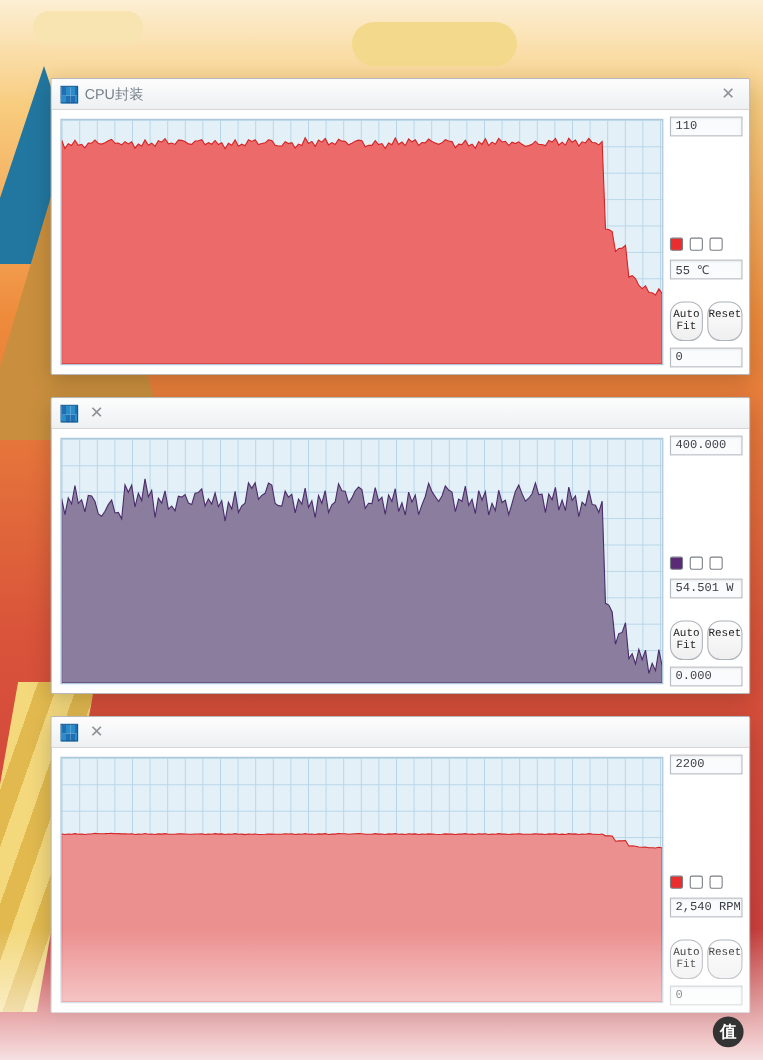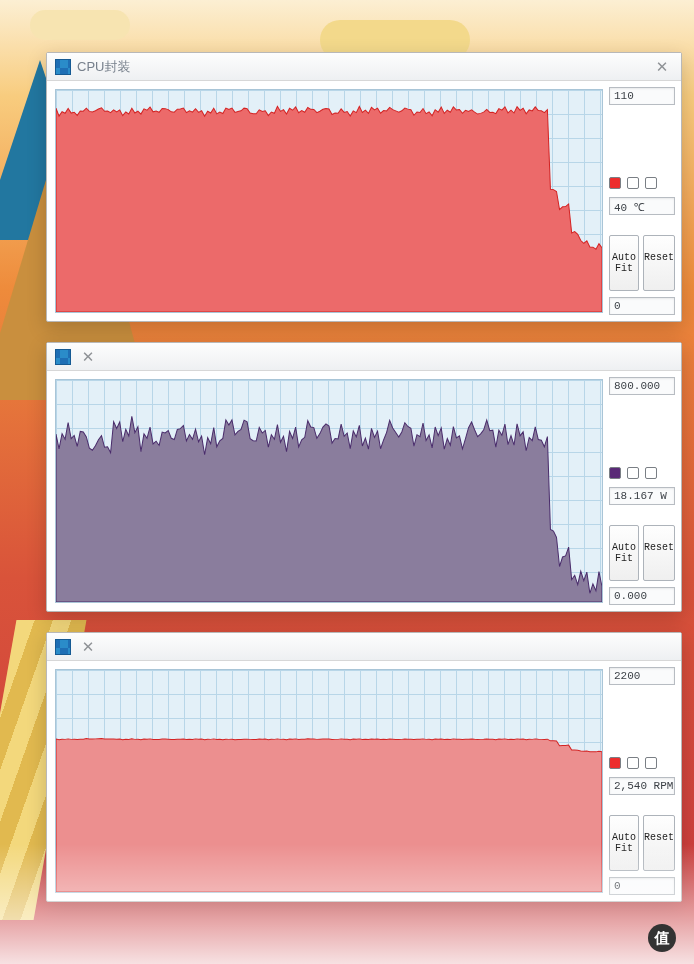--- a/index.html
+++ b/index.html
@@ -23,21 +23,21 @@
   .fade { position:absolute; left:0; right:0; bottom:0; height:120px; background:linear-gradient(180deg, rgba(255,255,255,0) 0%, rgba(255,255,255,0.85) 100%);}
   
   .footer { position:absolute; right:18px; bottom:12px; display:flex; align-items:center; gap:8px; color:#222; font-weight:bold; font-size:20px; }
   .footer .badge { width:28px; height:28px; border-radius:50%; background:#333; color:#fff; display:flex; align-items:center; justify-content:center; font-size:15px;}
   
   .windows { position:absolute; left:46px; top:52px; width:636px; }
   .win {
     background:#fff; border:1px solid #b8b8b8; border-radius:2px;
     box-shadow:0 6px 20px rgba(0,0,0,0.18);
     margin-bottom:20px;
-    display:flex; flex-direction:column;
+    display:flex; flex-direction:column;margin-top:19px;
   }
   .titlebar {
     height:28px; display:flex; align-items:center; padding:0 8px;
     background:linear-gradient(#fdfdfd,#eef0f2); border-bottom:1px solid #d7d7d7;
     color:#77808c; font-size:13px;
   }
   .titlebar .appicon {
     width:16px; height:16px; margin-right:6px; display:inline-block;
     background:
       linear-gradient(90deg,#1f6fb5 50%, #2a8cc9 50%) 0 0/8px 8px no-repeat,
@@ -74,21 +74,21 @@
     white-space:nowrap; overflow:hidden;
   }
   .spacer { flex:1; }
   .swatches { display:flex; gap:6px; padding:2px 0; }
   .sw { width:12px; height:12px; border:1px solid #7a7f85; background:#fff; border-radius:2px;}
   .sw.filled-red { background:#ec2d2d; }
   .sw.filled-purple { background:#5a2a77; }
   .btnrow { display:flex; gap:4px; }
   .btn {
     flex:1; border:1px solid #adb3ba; background:linear-gradient(#fefefe,#efefef);
-    font-size:10px; padding:16px 0; text-align:center; border-radius:2px; cursor:pointer;
+    font-size:10px; padding:6px 0; text-align:center; border-radius:12px; cursor:pointer;
     color:#222;
   }
 </style>
 </head>
 <body>
 
 <div class="bg-shape cloud1"></div>
 <div class="bg-shape cloud2"></div>
 <div class="bg-shape tri1"></div>
 <div class="bg-shape tri2"></div>
@@ -108,21 +108,21 @@
         </svg>
       </div>
       <div class="sidepanel">
         <div class="valbox">110</div>
         <div class="spacer"></div>
         <div class="swatches">
           <span class="sw filled-red"></span>
           <span class="sw"></span>
           <span class="sw"></span>
         </div>
-        <div class="valbox">40 ℃</div>
+        <div class="valbox">55 ℃</div>
         <div style="height:8px"></div>
         <div class="btnrow">
           <div class="btn">Auto Fit</div>
           <div class="btn">Reset</div>
         </div>
         <div class="valbox">0</div>
       </div>
     </div>
   </div>
     <div class="win">
@@ -130,28 +130,28 @@
       <span class="appicon"></span>
       <span class="closebtn">✕</span>
     </div>
     <div class="content">
       <div class="chartarea">
         <svg viewBox="0 0 540 224" preserveAspectRatio="none">
           <path d="M 0 224 L 0.0 54.6 L 3.0 69.4 L 6.0 54.1 L 9.0 59.7 L 12.0 42.9 L 15.0 59.2 L 18.0 56.0 L 21.0 66.9 L 24.0 51.9 L 27.0 52.4 L 30.0 57.5 L 33.0 68.8 L 36.0 70.9 L 39.0 66.3 L 42.0 60.3 L 45.0 56.1 L 48.0 67.9 L 51.0 67.4 L 54.0 73.3 L 57.0 42.1 L 60.0 49.0 L 63.0 42.4 L 66.0 62.3 L 69.0 49.8 L 72.0 56.5 L 75.0 36.6 L 78.0 53.1 L 81.0 47.1 L 84.0 72.3 L 87.0 54.3 L 90.0 58.9 L 93.0 47.6 L 96.0 64.5 L 99.0 61.7 L 102.0 66.0 L 105.0 52.6 L 108.0 53.4 L 111.0 51.1 L 114.0 58.8 L 117.0 60.1 L 120.0 49.9 L 123.0 49.1 L 126.0 45.9 L 129.0 61.5 L 132.0 55.1 L 135.0 59.8 L 138.0 49.6 L 141.0 62.3 L 144.0 56.6 L 147.0 75.4 L 150.0 58.2 L 153.0 64.3 L 156.0 48.0 L 159.0 67.4 L 162.0 61.4 L 165.0 58.9 L 168.0 40.3 L 171.0 45.4 L 174.0 40.3 L 177.0 55.4 L 180.0 51.8 L 183.0 49.9 L 186.0 40.5 L 189.0 42.3 L 192.0 59.2 L 195.0 61.2 L 198.0 61.6 L 201.0 47.9 L 204.0 53.5 L 207.0 50.9 L 210.0 67.8 L 213.0 55.2 L 216.0 59.8 L 219.0 45.1 L 222.0 62.9 L 225.0 56.7 L 228.0 72.3 L 231.0 51.9 L 234.0 59.0 L 237.0 47.5 L 240.0 67.5 L 243.0 60.4 L 246.0 57.8 L 249.0 41.1 L 252.0 47.5 L 255.0 48.0 L 258.0 58.8 L 261.0 54.1 L 264.0 47.5 L 267.0 44.2 L 270.0 46.5 L 273.0 63.7 L 276.0 59.0 L 279.0 59.4 L 282.0 44.6 L 285.0 56.8 L 288.0 53.5 L 291.0 69.2 L 294.0 51.4 L 297.0 57.4 L 300.0 45.7 L 303.0 66.6 L 306.0 58.6 L 309.0 69.8 L 312.0 48.8 L 315.0 57.9 L 318.0 51.6 L 321.0 69.4 L 324.0 60.5 L 327.0 52.8 L 330.0 40.8 L 333.0 48.4 L 336.0 53.0 L 339.0 57.5 L 342.0 52.4 L 345.0 43.1 L 348.0 46.9 L 351.0 48.7 L 354.0 66.8 L 357.0 55.2 L 360.0 57.2 L 363.0 43.4 L 366.0 61.0 L 369.0 55.4 L 372.0 68.5 L 375.0 47.4 L 378.0 56.1 L 381.0 48.3 L 384.0 69.8 L 387.0 59.1 L 390.0 65.8 L 393.0 47.1 L 396.0 58.4 L 399.0 56.3 L 402.0 69.5 L 405.0 59.2 L 408.0 48.1 L 411.0 42.4 L 414.0 50.2 L 417.0 57.1 L 420.0 54.4 L 423.0 50.3 L 426.0 40.4 L 429.0 51.1 L 432.0 50.6 L 435.0 67.7 L 438.0 50.6 L 441.0 55.8 L 444.0 44.4 L 447.0 65.3 L 450.0 56.1 L 453.0 65.8 L 456.0 44.2 L 459.0 56.3 L 462.0 52.3 L 465.0 71.4 L 468.0 58.0 L 471.0 61.2 L 474.0 47.3 L 477.0 60.1 L 480.0 60.8 L 483.0 67.4 L 486.0 57.1 L 489.0 150.8 L 492.0 152.4 L 495.0 158.7 L 498.0 188.2 L 501.0 178.6 L 504.0 177.5 L 507.0 168.6 L 510.0 201.5 L 513.0 197.1 L 516.0 206.5 L 519.0 193.0 L 522.0 202.5 L 525.0 193.8 L 528.0 215.2 L 531.0 205.8 L 534.0 212.6 L 537.0 193.3 L 540.0 208.6 L 540 224 Z" fill="#8a7d9d" stroke="#4a2c6b" stroke-width="1"></path>
         </svg>
       </div>
       <div class="sidepanel">
-        <div class="valbox">800.000</div>
+        <div class="valbox">400.000</div>
         <div class="spacer"></div>
         <div class="swatches">
           <span class="sw filled-purple"></span>
           <span class="sw"></span>
           <span class="sw"></span>
         </div>
-        <div class="valbox">18.167 W</div>
+        <div class="valbox">54.501 W</div>
         <div style="height:8px"></div>
         <div class="btnrow">
           <div class="btn">Auto Fit</div>
           <div class="btn">Reset</div>
         </div>
         <div class="valbox">0.000</div>
       </div>
     </div>
   </div>
     <div class="win">

